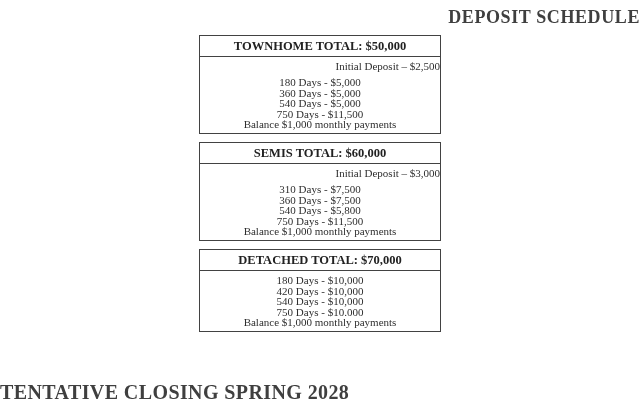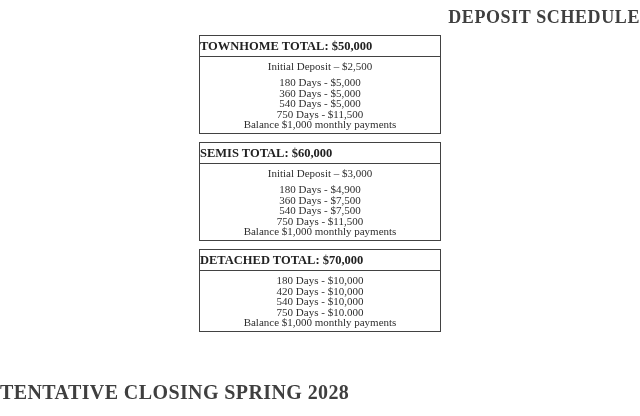--- a/index.html
+++ b/index.html
@@ -33,36 +33,37 @@
     width: 242px;
   }
   .deposit-box {
     border: 1.5px solid #424242;
     margin-bottom: 8px;
     background: #ffffff;
     box-sizing: border-box;
   }
   .deposit-box-header {
     border-bottom: 1.5px solid #424242;
-    text-align: left;
+    text-align: center;
     font-weight: bold;
     font-size: 12.5px;
     line-height: 14px;
     padding: 3px 0 3px 0;
     color: #222222;
   }
   .deposit-box-body {
     padding: 4px 0 3px 0;
     text-align: center;
     font-size: 11px;
     color: #2e2e2e;
   }
   .initial-deposit-line {
     line-height: 11px;
     margin-bottom: 5px;
+    text-align: right;
   }
   .deposit-row {
     line-height: 10.5px;
     text-align: center;
   }
   .balance-line {
     line-height: 11px;
   }
   .doc-footer {
     position: absolute;
@@ -92,23 +93,23 @@
       <div class="deposit-row">540 Days - $5,000</div>
       <div class="deposit-row">750 Days - $11,500</div>
       <div class="balance-line">Balance $1,000 monthly payments</div>
     </div>
   </div>
 
   <div class="deposit-box">
     <div class="deposit-box-header">SEMIS TOTAL: $60,000</div>
     <div class="deposit-box-body">
       <div class="initial-deposit-line">Initial Deposit – $3,000</div>
-      <div class="deposit-row">180 Days - $4,900</div>
+      <div class="deposit-row">310 Days - $7,500</div>
       <div class="deposit-row">360 Days - $7,500</div>
-      <div class="deposit-row">540 Days - $7,500</div>
+      <div class="deposit-row">540 Days - $5,800</div>
       <div class="deposit-row">750 Days - $11,500</div>
       <div class="balance-line">Balance $1,000 monthly payments</div>
     </div>
   </div>
 
   <div class="deposit-box">
     <div class="deposit-box-header">DETACHED TOTAL: $70,000</div>
     <div class="deposit-box-body">
       <div class="deposit-row">180 Days - $10,000</div>
       <div class="deposit-row">420 Days - $10,000</div>

